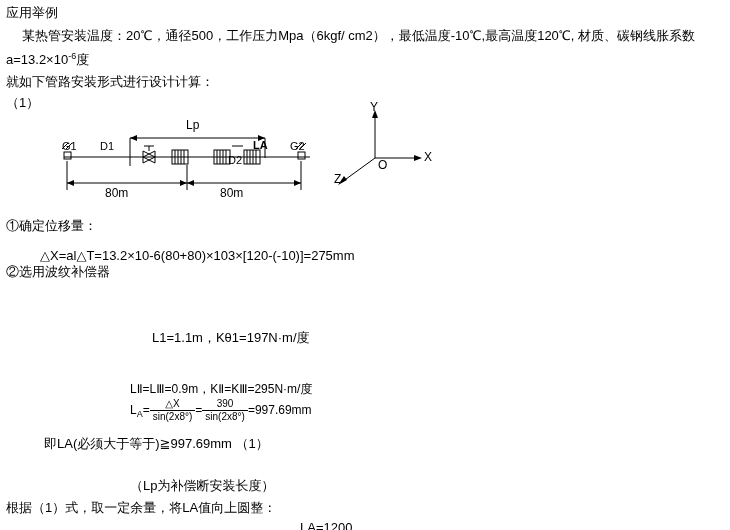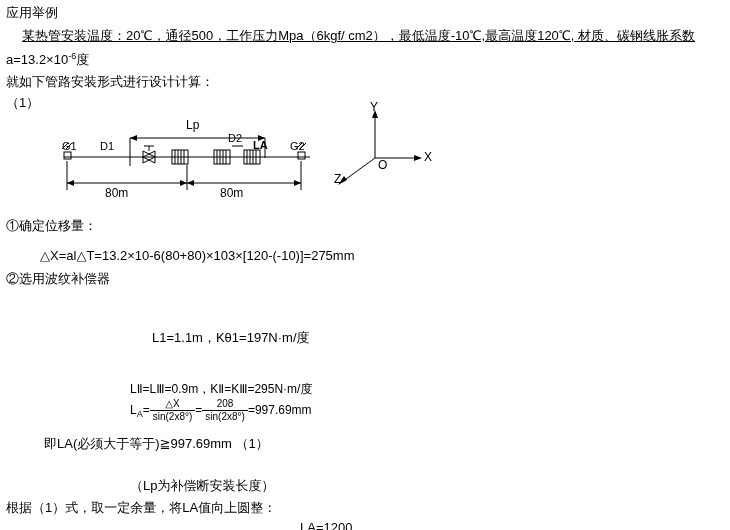--- a/index.html
+++ b/index.html
@@ -75,21 +75,21 @@
     vertical-align: middle;
   }
 </style>
 </head>
 <body>
 
 <div class="page">
 
   <div class="t title" style="left:6px; top:5px;">应用举例</div>
 
-  <div class="t body-text" style="left:22px; top:28px;text-decoration:underline;">某热管安装温度：20℃，通径500，工作压力Mpa（6kgf/ cm2），最低温度-10℃,最高温度120℃, 材质、碳钢线胀系数</div>
+  <div class="t body-text" style="left:22px; top:28px;">某热管安装温度：20℃，通径500，工作压力Mpa（6kgf/ cm2），最低温度-10℃,最高温度120℃, 材质、碳钢线胀系数</div>
 
   <div class="t body-text" style="left:6px; top:51px;">
     <span>a=13.2×10</span><span class="sup">-6</span><span>度</span>
   </div>
 
   <div class="t body-text" style="left:6px; top:74px;">就如下管路安装形式进行设计计算：</div>
 
   <div class="t body-text" style="left:6px; top:95px;">（1）</div>
 
   <div class="diagram">
@@ -146,21 +146,21 @@
 
       <line x1="187" y1="75" x2="301" y2="75" stroke="#000" stroke-width="1"></line>
       <polygon points="187,75 194,72 194,78" fill="#000"></polygon>
       <polygon points="301,75 294,72 294,78" fill="#000"></polygon>
     </svg>
 
     
     <div class="t" style="left:186px; top:10px; font-size:12px;">Lp</div>
     <div class="t" style="left:62px; top:32px; font-size:11px;">G1</div>
     <div class="t" style="left:100px; top:32px; font-size:11px;">D1</div>
-    <div class="t" style="left:228px; top:24px; font-size:11px;">D2</div>
+    <div class="t" style="left:228px; top:46px; font-size:11px;">D2</div>
     <div class="t" style="left:253px; top:31px; font-size:11px;font-weight:bold;">LA</div>
     <div class="t" style="left:290px; top:32px; font-size:11px;">G2</div>
     <div class="t" style="left:105px; top:78px; font-size:12px;">80m</div>
     <div class="t" style="left:220px; top:78px; font-size:12px;">80m</div>
   </div>
 
   <div class="axes">
     <svg width="120" height="90" viewBox="0 0 120 90">
 
       <line x1="55" y1="58" x2="55" y2="14" stroke="#000" stroke-width="1"></line>
@@ -175,30 +175,30 @@
     <div class="t" style="left:50px; top:0px; font-size:12px;">Y</div>
     <div class="t" style="left:104px; top:50px; font-size:12px;">X</div>
     <div class="t" style="left:14px; top:72px; font-size:12px;">Z</div>
     <div class="t" style="left:58px; top:58px; font-size:12px;">O</div>
   </div>
 
   <div class="t body-text" style="left:6px; top:218px;">①确定位移量：</div>
 
   <div class="t body-text" style="left:40px; top:248px;">△X=al△T=13.2×10-6(80+80)×103×[120-(-10)]=275mm</div>
 
-  <div class="t body-text" style="left:6px; top:272px;font-family:Liberation Mono, monospace;">②选用波纹补偿器</div>
+  <div class="t body-text" style="left:6px; top:264px;">②选用波纹补偿器</div>
 
 
   <div class="t body-text" style="left:152px; top:330px;">L1=1.1m，Kθ1=197N·m/度</div>
 
 
   <div class="t" style="left:130px; top:382px; font-size:12px;">LⅡ=LⅢ=0.9m，KⅡ=KⅢ=295N·m/度</div>
 
   <div class="t" style="left:130px; top:398px; font-size:12px;">
-    <span class="inline-mid">L</span><span class="sub">A</span><span class="inline-mid">=</span><span class="frac"><span class="num">△X</span><span class="den">sin(2x8°)</span></span><span class="inline-mid">=</span><span class="frac"><span class="num">208</span><span class="den">sin(2x8°)</span></span><span class="inline-mid">=997.69mm</span>
+    <span class="inline-mid">L</span><span class="sub">A</span><span class="inline-mid">=</span><span class="frac"><span class="num">△X</span><span class="den">sin(2x8°)</span></span><span class="inline-mid">=</span><span class="frac"><span class="num">390</span><span class="den">sin(2x8°)</span></span><span class="inline-mid">=997.69mm</span>
   </div>
 
   <div class="t body-text" style="left:44px; top:436px;">即LA(必须大于等于)≧997.69mm   （1）</div>
 
 
   <div class="t body-text" style="left:130px; top:478px;">（Lp为补偿断安装长度）</div>
 
   <div class="t body-text" style="left:6px; top:500px;">根据（1）式，取一定余量，将LA值向上圆整：</div>
 
   <div class="t body-text" style="left:300px; top:520px;">LA=1200</div>

